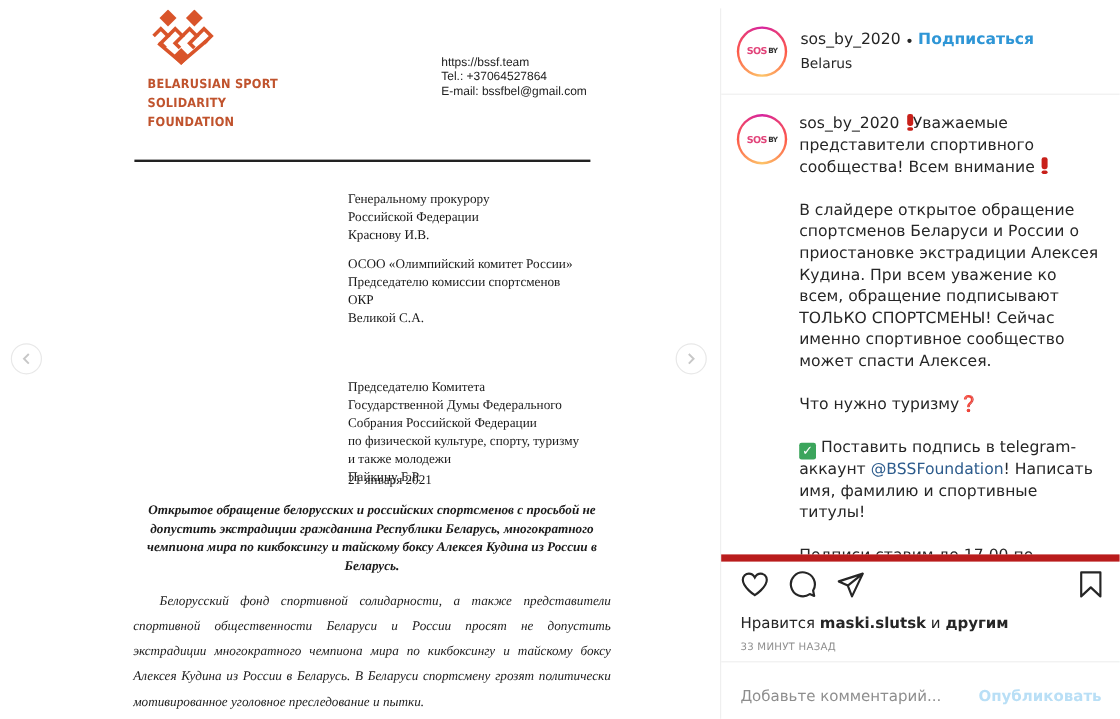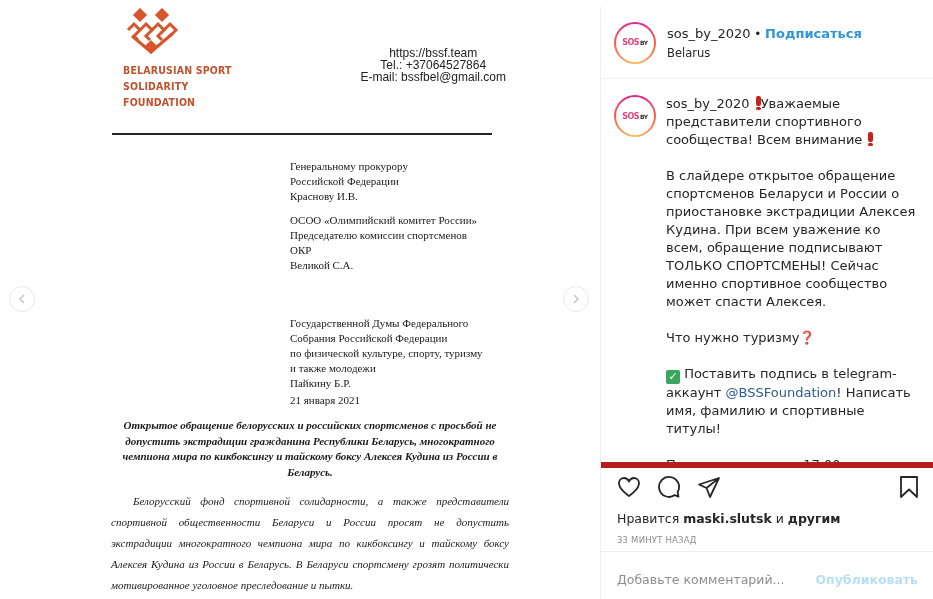--- a/index.html
+++ b/index.html
@@ -4,21 +4,21 @@
 <style>
   * { box-sizing: border-box; margin: 0; padding: 0; }
   html, body { width: 933px; height: 599px; overflow: hidden; background: #ffffff; }
   body { font-family: "Liberation Sans", sans-serif; color: #262626; position: relative; }
 
   
   .media { position: absolute; left: 0; top: 0; width: 600px; height: 599px; background: #ffffff; overflow: hidden; }
   .logo { position: absolute; left: 122px; top: 8px; width: 60px; height: 48px; }
   .org-name { position: absolute; left: 123px; top: 62px; font-family: "DejaVu Sans", sans-serif; font-weight: bold; color: #c0532d; font-size: 10.5px; line-height: 16px; letter-spacing: 0.2px; transform: scaleX(0.9); transform-origin: left top; }
   .org-name div { white-space: nowrap; }
-  .contacts { position: absolute; right: 94px; top: 47px; text-align: center; font-family: "Liberation Sans", sans-serif; font-size: 12px; line-height: 12px; color: #222; }
+  .contacts { position: absolute; right: 111px; top: 47px; text-align: left; font-family: "Liberation Sans", sans-serif; font-size: 10px; line-height: 12px; color: #222; }
   .doc-rule { position: absolute; left: 112px; top: 133px; width: 380px; height: 2px; background: #222; }
   .addressee { position: absolute; left: 290px; font-family: "Liberation Serif", serif; font-size: 11px; line-height: 15px; color: #1a1a1a; }
   .addr1 { top: 159px; }
   .addr2 { top: 213px; }
   .addr3 { top: 316px; }
   .doc-date { position: absolute; left: 290px; top: 394px; font-family: "Liberation Serif", serif; font-size: 11px; color: #1a1a1a; }
   .doc-title { position: absolute; left: 105px; top: 418px; width: 410px; text-align: center; font-family: "Liberation Serif", serif; font-style: italic; font-weight: bold; font-size: 11px; line-height: 15.5px; color: #1a1a1a; }
   .doc-body { position: absolute; left: 111px; top: 491px; width: 398px; text-align: justify; font-family: "Liberation Serif", serif; font-style: italic; font-size: 11px; line-height: 21px; color: #1a1a1a; text-indent: 22px; }
   .nav-arrow { position: absolute; top: 286px; width: 26px; height: 26px; border-radius: 50%; border: 1px solid #e8e8e8; background: rgba(255,255,255,0.85); display: flex; align-items: center; justify-content: center; cursor: pointer; }
   .nav-prev { left: 9px; }
@@ -101,20 +101,21 @@
     <div>Российской Федерации</div>
     <div>Краснову И.В.</div>
   </div>
   <div class="addressee addr2">
     <div>ОСОО «Олимпийский комитет России»</div>
     <div>Председателю комиссии спортсменов</div>
     <div>ОКР</div>
     <div>Великой С.А.</div>
   </div>
   <div class="addressee addr3">
+    <div>Председателю Комитета</div>
     <div>Государственной Думы Федерального</div>
     <div>Собрания Российской Федерации</div>
     <div>по физической культуре, спорту, туризму</div>
     <div>и также молодежи</div>
     <div>Пайкину Б.Р.</div>
   </div>
   <div class="doc-date">21 января 2021</div>
   <div class="doc-title">Открытое обращение белорусских и российских спортсменов с просьбой не допустить экстрадиции гражданина Республики Беларусь, многократного чемпиона мира по кикбоксингу и тайскому боксу Алексея Кудина из России в Беларусь.</div>
   <div class="doc-body">Белорусский фонд спортивной солидарности, а также представители спортивной общественности Беларуси и России просят не допустить экстрадиции многократного чемпиона мира по кикбоксингу и тайскому боксу Алексея Кудина из России в Беларусь. В Беларуси спортсмену грозят политически мотивированное уголовное преследование и пытки.</div>
 

